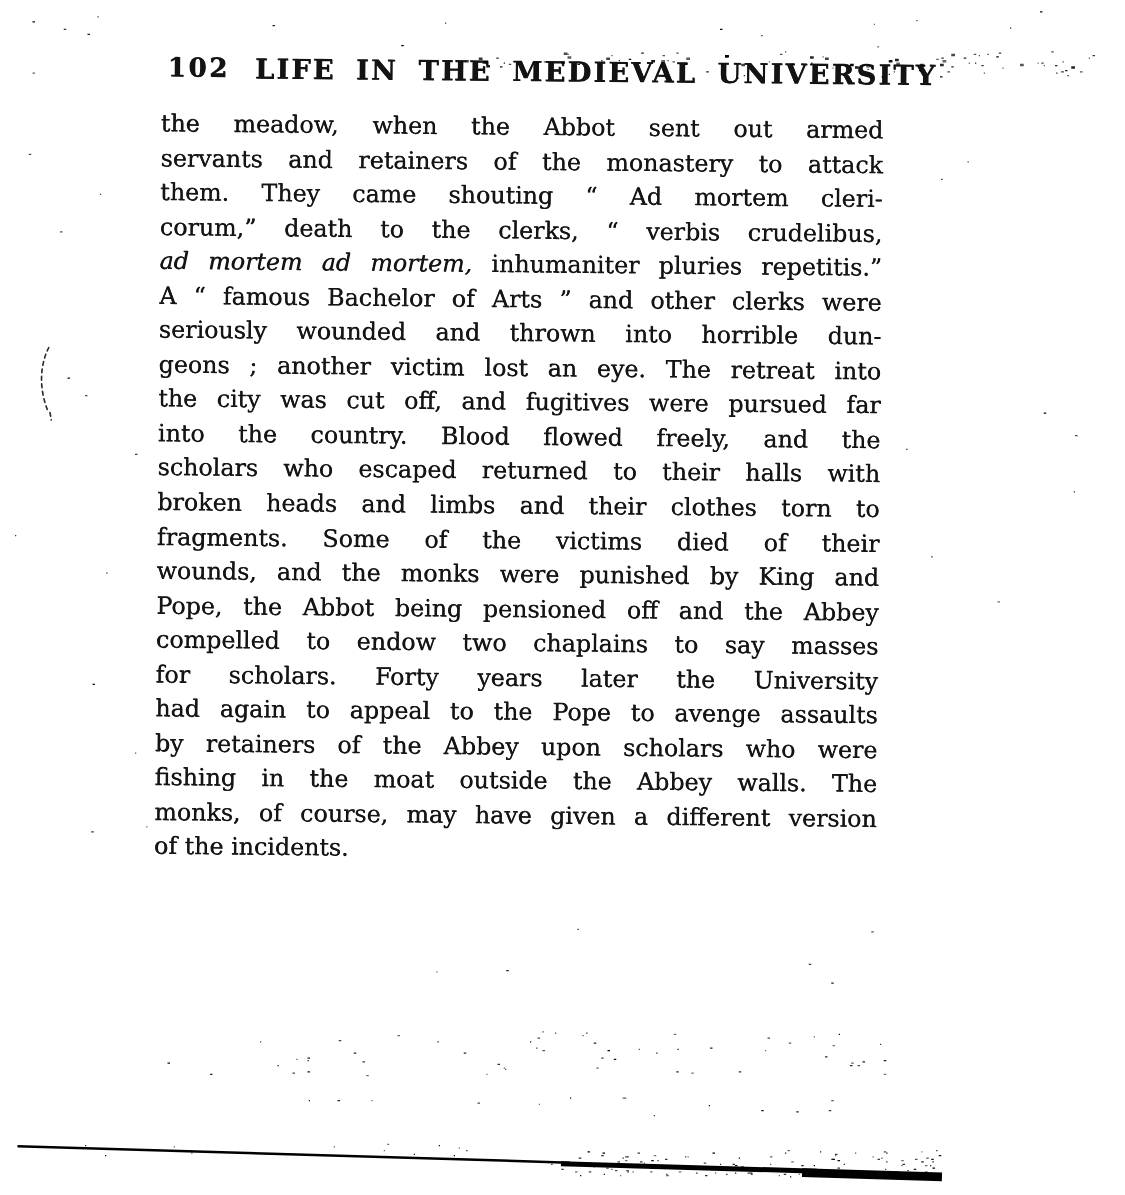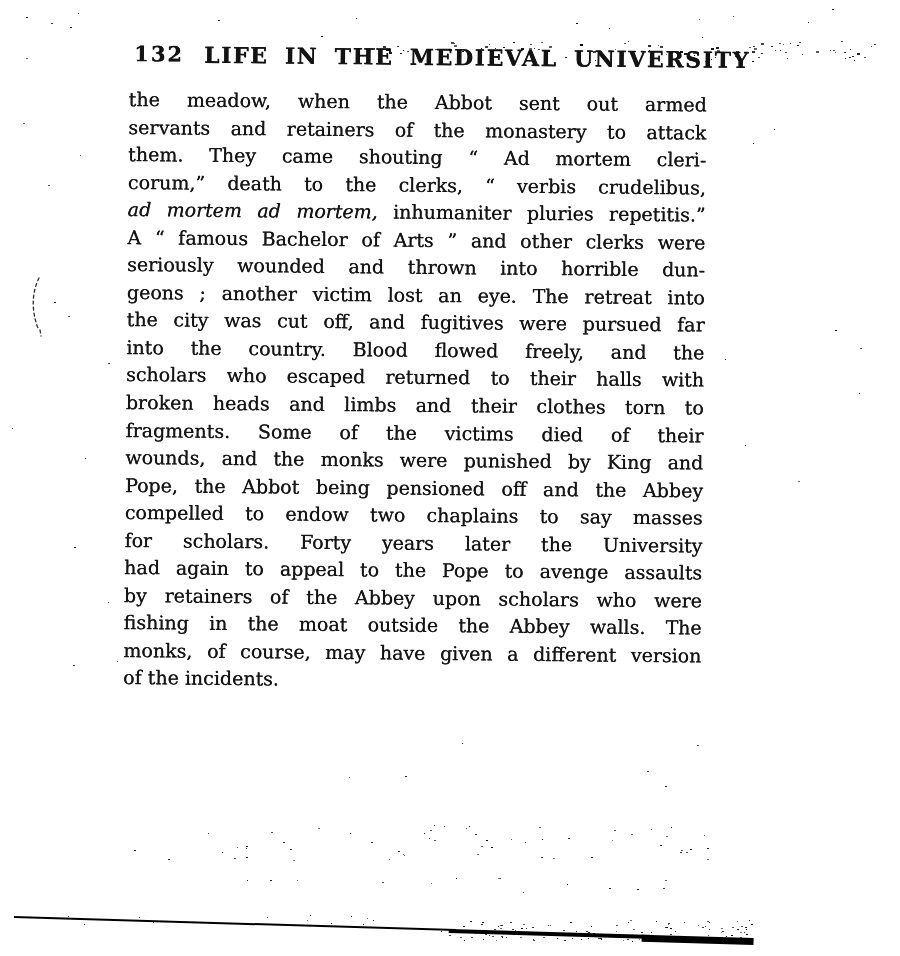--- a/index.html
+++ b/index.html
@@ -85,21 +85,21 @@
     display: block;
   }
 </style>
 </head>
 <body>
 
 <div class="page" style="--ink: #161616; --paper: #ffffff;">
 
   <div class="content">
     <div class="header">
-      <span class="pagenum">132</span><span class="title">LIFE IN THE MEDIEVAL UNIVERSITY</span>
+      <span class="pagenum">102</span><span class="title">LIFE IN THE MEDIEVAL UNIVERSITY</span>
     </div>
     <div class="body">
         <div class="line"><span>the meadow, when the Abbot sent out armed</span></div>
         <div class="line"><span>servants and retainers of the monastery to attack</span></div>
         <div class="line"><span>them. They came shouting “ Ad mortem cleri-</span></div>
         <div class="line"><span>corum,” death to the clerks, “ verbis crudelibus,</span></div>
         <div class="line"><span class="italic">ad mortem ad mortem,</span><span> inhumaniter pluries repetitis.”</span></div>
         <div class="line"><span>A “ famous Bachelor of Arts ” and other clerks were</span></div>
         <div class="line"><span>seriously wounded and thrown into horrible dun-</span></div>
         <div class="line"><span>geons ; another victim lost an eye. The retreat into</span></div>

